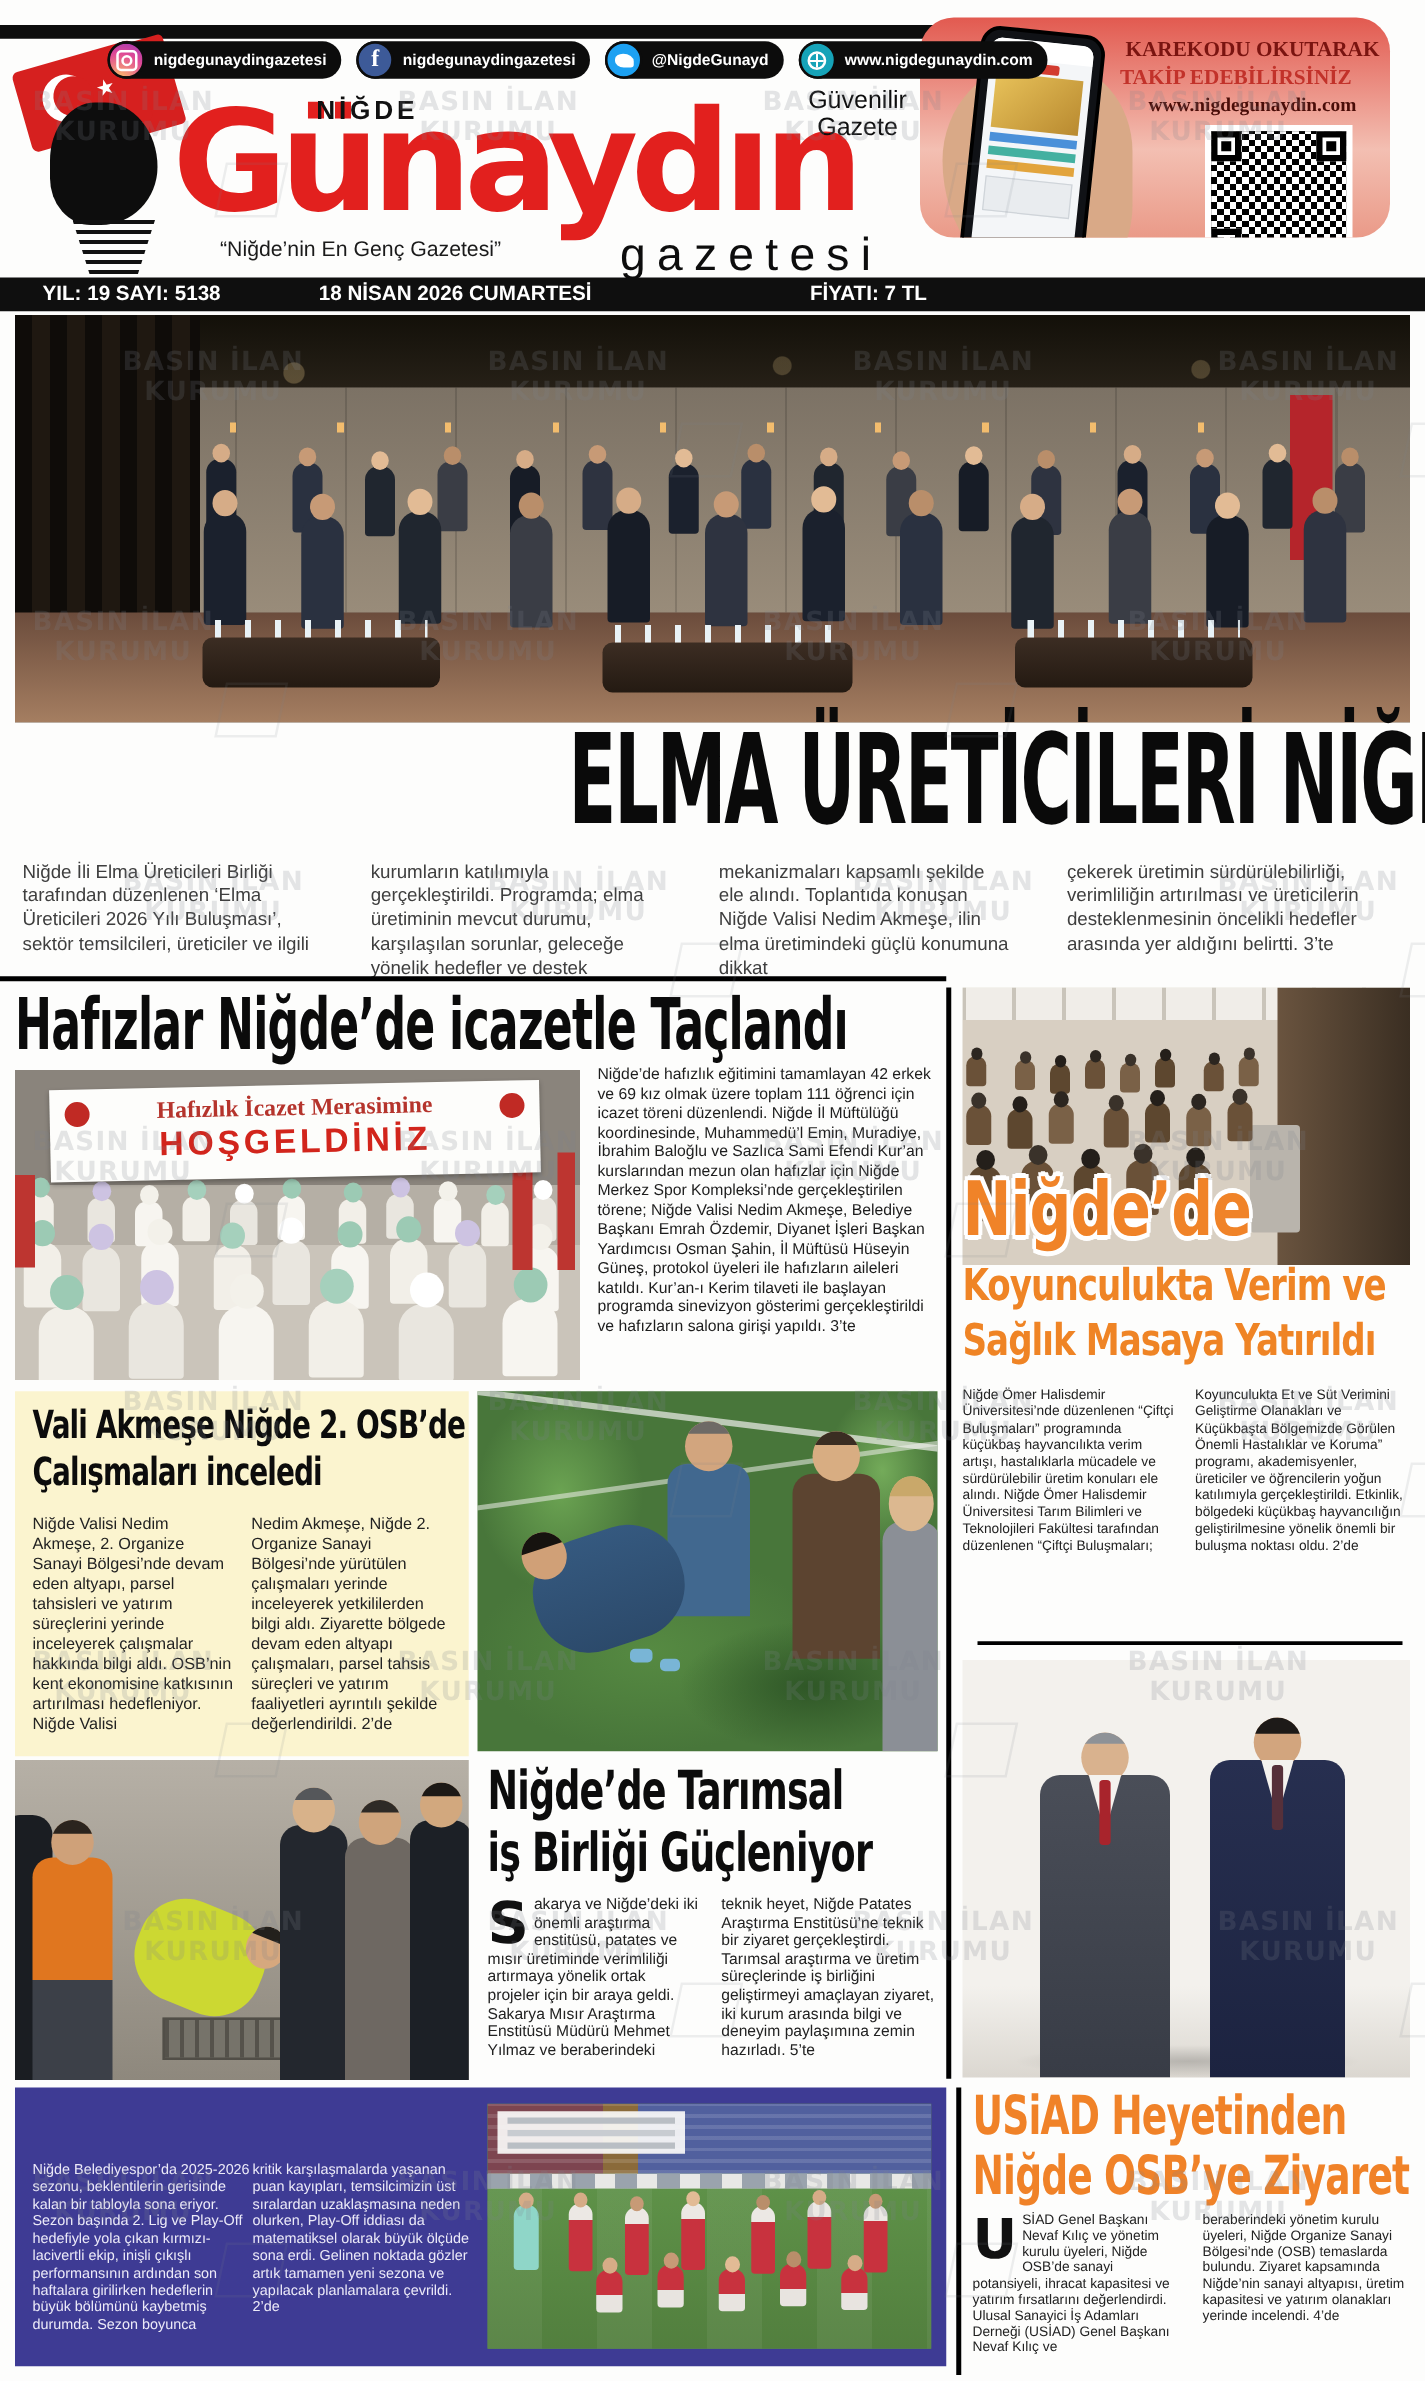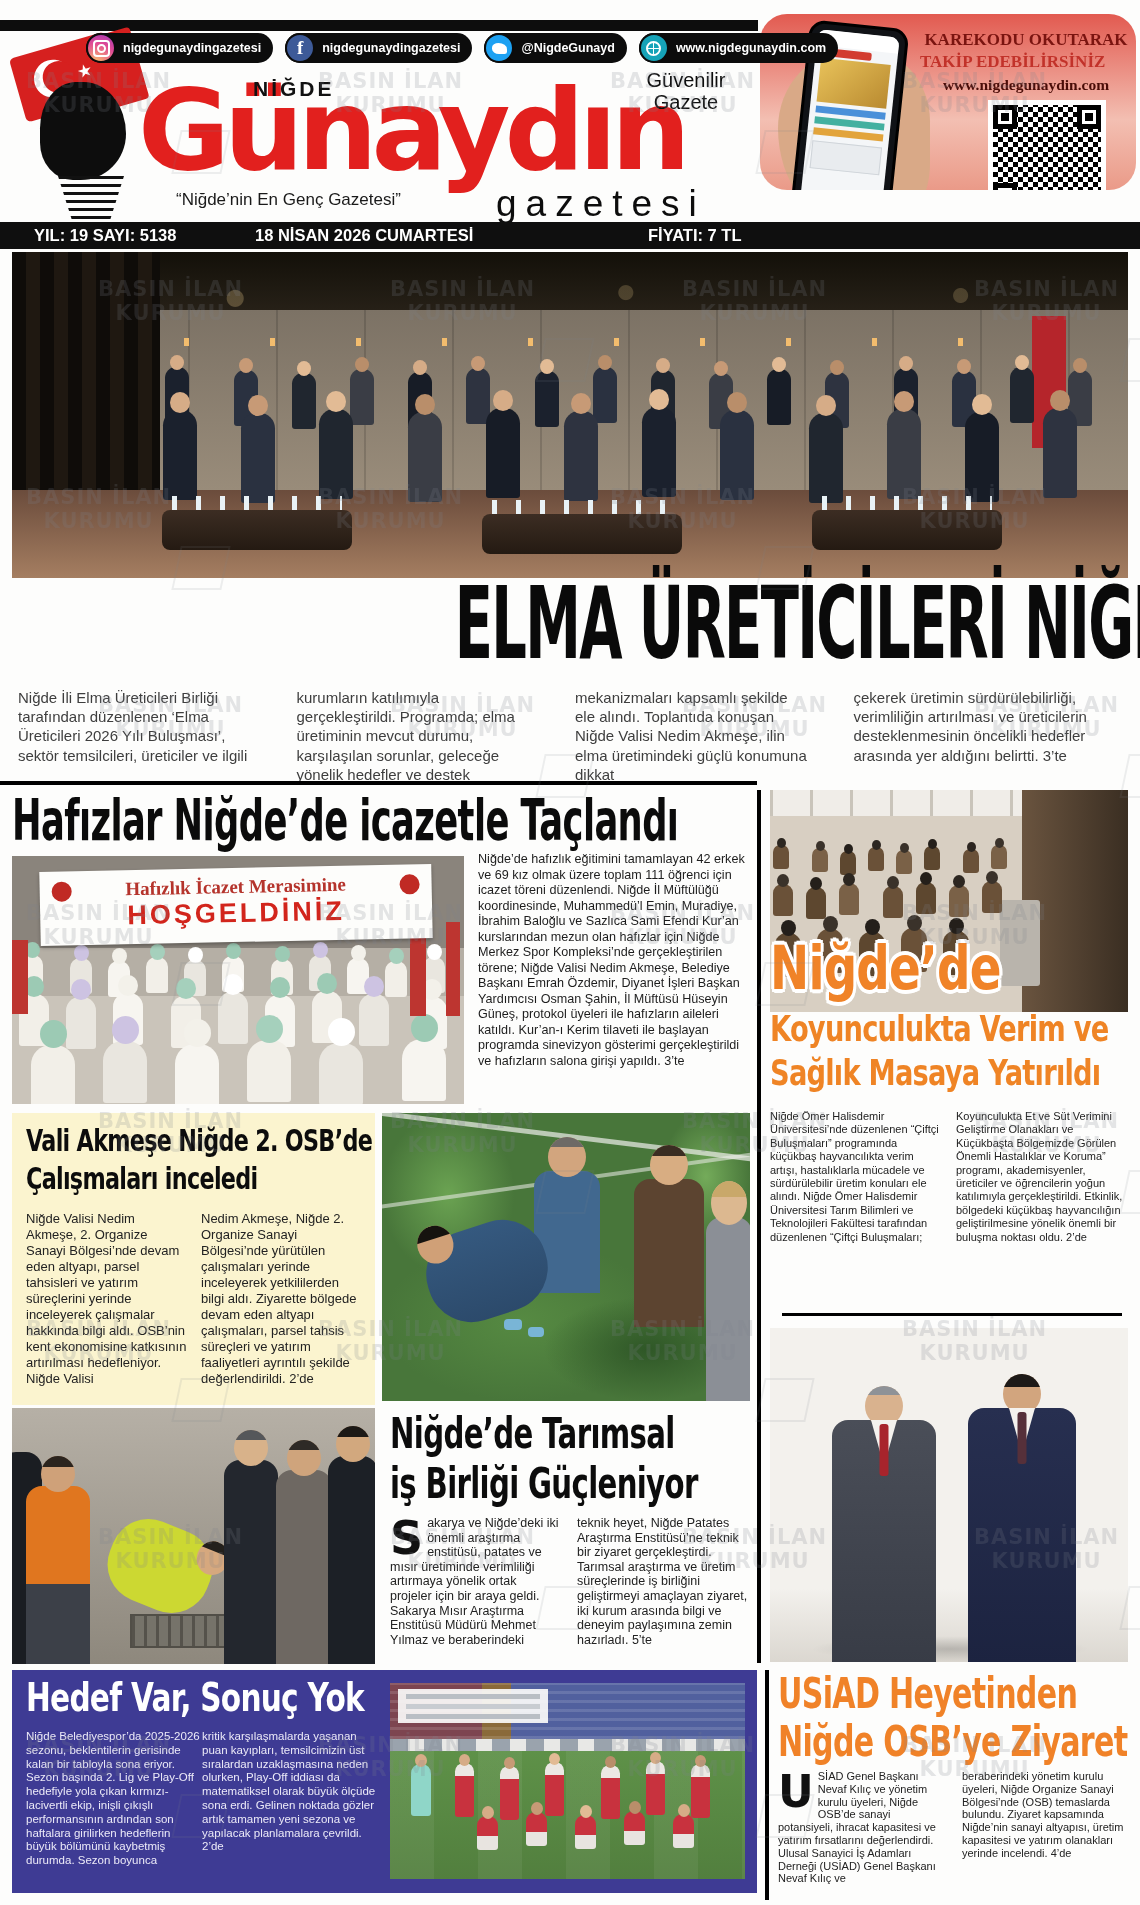--- a/index.html
+++ b/index.html
@@ -37,21 +37,21 @@
   .flag .cres{position:absolute;left:18px;top:12px;width:38px;height:38px;border-radius:50%;background:#fff;}
   .flag .cres::after{content:'';position:absolute;left:9px;top:3px;width:32px;height:32px;border-radius:50%;background:#d6201f;}
   .flag .star{position:absolute;left:62px;top:22px;color:#fff;font-size:17px;}
   .flag-tab{position:absolute;left:96px;top:0;width:34px;height:74px;background:#d6201f;border-radius:4px;transform:rotate(-16deg);}
   .ata{position:absolute;left:30px;top:52px;width:86px;height:98px;background:#0d0d0d;
        border-radius:46% 54% 58% 42%/52% 58% 52% 42%;}
   .ata-hatch{position:absolute;left:48px;top:146px;width:66px;height:46px;
        background:repeating-linear-gradient(180deg,#111 0 3px,transparent 3px 8px);
        clip-path:polygon(0 0,100% 0,78% 100%,22% 100%);}
   
-  .qr-ad{position:absolute;left:760px;top:14px;width:376px;height:176px;overflow:hidden;
+  .qr-ad{position:absolute;left:736px;top:14px;width:376px;height:176px;overflow:hidden;
          background:linear-gradient(180deg,#e25a50,#f3bfb2 60%,#ea9a88);border-radius:27px;}
   .ad-t1{position:absolute;left:160px;top:16px;width:212px;text-align:center;font-family:"Liberation Serif",serif;
          font-weight:700;font-size:17px;color:#7a1410;}
   .ad-t2{position:absolute;left:160px;top:38px;width:212px;text-align:left;font-family:"Liberation Serif",serif;
          font-weight:700;font-size:17px;color:#c2322a;}
   .ad-url{position:absolute;left:160px;top:62px;width:212px;text-align:center;font-family:"Liberation Serif",serif;
          font-weight:700;font-size:15.5px;color:#4a0d08;}
   .hand{position:absolute;left:18px;top:36px;width:152px;height:178px;background:#d9a987;
         border-radius:48% 42% 30% 52%/44% 40% 36% 56%;}
   .phone{position:absolute;left:40px;top:10px;width:94px;height:182px;background:#101216;border:3px solid #000;
@@ -594,23 +594,20 @@
   </div>
   <div class="abs tarim-h" style="left:390px;top:1462px">
     <span class="cond">iş Birliği Güçleniyor</span>
   </div>
   <div class="two-col" style="left:390px;top:1516px;width:358px;gap:16px;font-size:12.5px;line-height:14.6px;color:#222">
     <div><span class="dropcap" style="font-size:46px">S</span><span>akarya ve Niğde’deki iki önemli araştırma enstitüsü, patates ve mısır üretiminde verimliliği artırmaya yönelik ortak projeler için bir araya geldi. Sakarya Mısır Araştırma Enstitüsü Müdürü Mehmet Yılmaz ve beraberindeki</span></div>
     <div>teknik heyet, Niğde Patates Araştırma Enstitüsü’ne teknik bir ziyaret gerçekleştirdi. Tarımsal araştırma ve üretim süreçlerinde iş birliğini geliştirmeyi amaçlayan ziyaret, iki kurum arasında bilgi ve deneyim paylaşımına zemin hazırladı. 5’te</div>
   </div>
 
   <div class="spor-box">
-    <div class="abs spor-h" style="left:14px;top:8px">
-      <span class="cond">Hedef Var, Sonuç Yok</span>
-    </div>
     <div class="two-col" style="left:14px;top:60px;width:352px;font-size:11.5px;line-height:13.8px;color:#eceaf8">
       <div>Niğde Belediyespor’da 2025-2026 sezonu, beklentilerin gerisinde kalan bir tabloyla sona eriyor. Sezon başında 2. Lig ve Play-Off hedefiyle yola çıkan kırmızı-lacivertli ekip, inişli çıkışlı performansının ardından son haftalara girilirken hedeflerin büyük bölümünü kaybetmiş durumda. Sezon boyunca</div>
       <div>kritik karşılaşmalarda yaşanan puan kayıpları, temsilcimizin üst sıralardan uzaklaşmasına neden olurken, Play-Off iddiası da matematiksel olarak büyük ölçüde sona erdi. Gelinen noktada gözler artık tamamen yeni sezona ve yapılacak planlamalara çevrildi. 2’de</div>
     </div>
     <div class="photo" id="photo-foot" style="left:378px;top:13px;width:355px;height:196px;background:#5e9148">
       <div class="abs" style="left:0;top:0;width:100%;height:56px;
            background:repeating-linear-gradient(0deg,rgba(255,255,255,.13) 0 3px,transparent 3px 9px),
                       linear-gradient(90deg,#7d4550 0 26%,#8a6a3a 26% 34%,#51609e 34%)"></div>
       <div class="abs" style="left:0;top:56px;width:100%;height:12px;
            background:repeating-linear-gradient(90deg,#9aa3ad 0 18px,transparent 18px 34px),#e8e8e6"></div>

